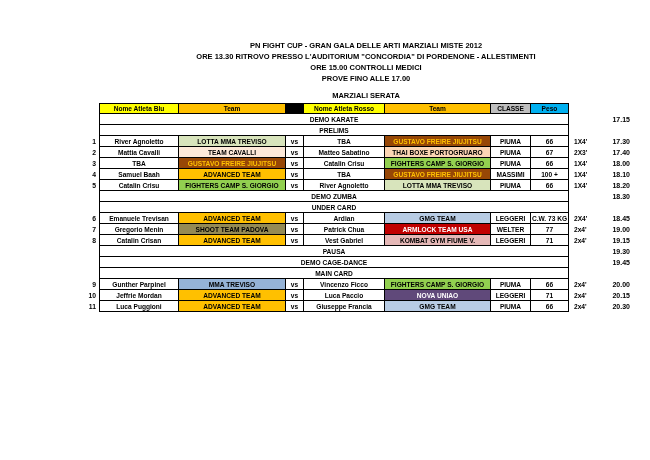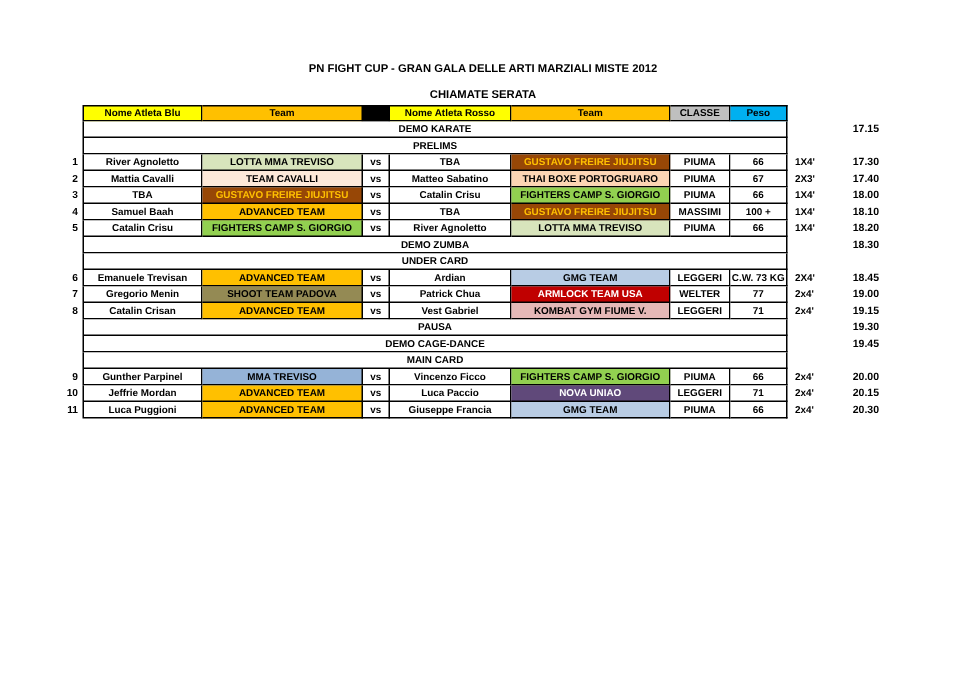--- a/index.html
+++ b/index.html
@@ -1,21 +1,21 @@
 <!DOCTYPE html>
 <html><head>
 <meta charset="utf-8">
 <style>
   html,body{margin:0;padding:0;}
   body{
     width:650px;height:460px;background:#ffffff;color:#000;
     font-family:"Liberation Sans",sans-serif;font-weight:bold;
     overflow:hidden;
   }
-  .sheet{position:relative;padding-top:40px;}
+  .sheet{position:relative;padding-top:40px;padding-left:44px;}
   .titles{width:566px;margin-left:39px;text-align:center;font-size:7.5px;line-height:11px;}
   .title-line{height:11px;}
   .program-label{height:11px;margin-top:6px;}
   .grid{margin-left:40px;margin-top:2px;}
   .row{display:flex;height:11px;}
   .c{box-sizing:border-box;overflow:hidden;white-space:nowrap;}
   .num{width:15px;text-align:right;padding-right:3px;font-size:6.8px;line-height:11px;}
   .tbl{display:flex;width:470px;border-left:1px solid #000;}
   .tbl .c{
     border-right:1px solid #000;border-bottom:1px solid #000;
@@ -34,21 +34,24 @@
   .round{width:27px;padding-left:4px;font-size:6.6px;line-height:11px;}
   .time{width:33px;text-align:right;font-size:7px;line-height:11px;}
 </style>
 </head>
 <body>
 
 <div class="sheet">
 
   <div class="titles">
     <div class="title-line">PN FIGHT CUP - GRAN GALA DELLE ARTI MARZIALI MISTE 2012</div>
-    <div class="program-label">CHIAMATE SERATA</div>
+    <div class="title-line">ORE 13.30 RITROVO PRESSO L'AUDITORIUM "CONCORDIA" DI PORDENONE - ALLESTIMENTI</div>
+    <div class="title-line">ORE 15.00 CONTROLLI MEDICI</div>
+    <div class="title-line">PROVE FINO ALLE 17.00</div>
+    <div class="program-label">MARZIALI SERATA</div>
   </div>
 
   <div class="grid">
 
     <div class="row hdr">
       <div class="c num"></div>
       <div class="tbl">
         <div class="c bname" style="background-color: rgb(255, 255, 0); color: rgb(0, 0, 0);">Nome Atleta Blu</div>
         <div class="c bteam" style="background-color: rgb(255, 192, 0); color: rgb(0, 0, 0);">Team</div>
         <div class="c vs" style="background-color: rgb(0, 0, 0); color: rgb(255, 255, 255);"></div>

